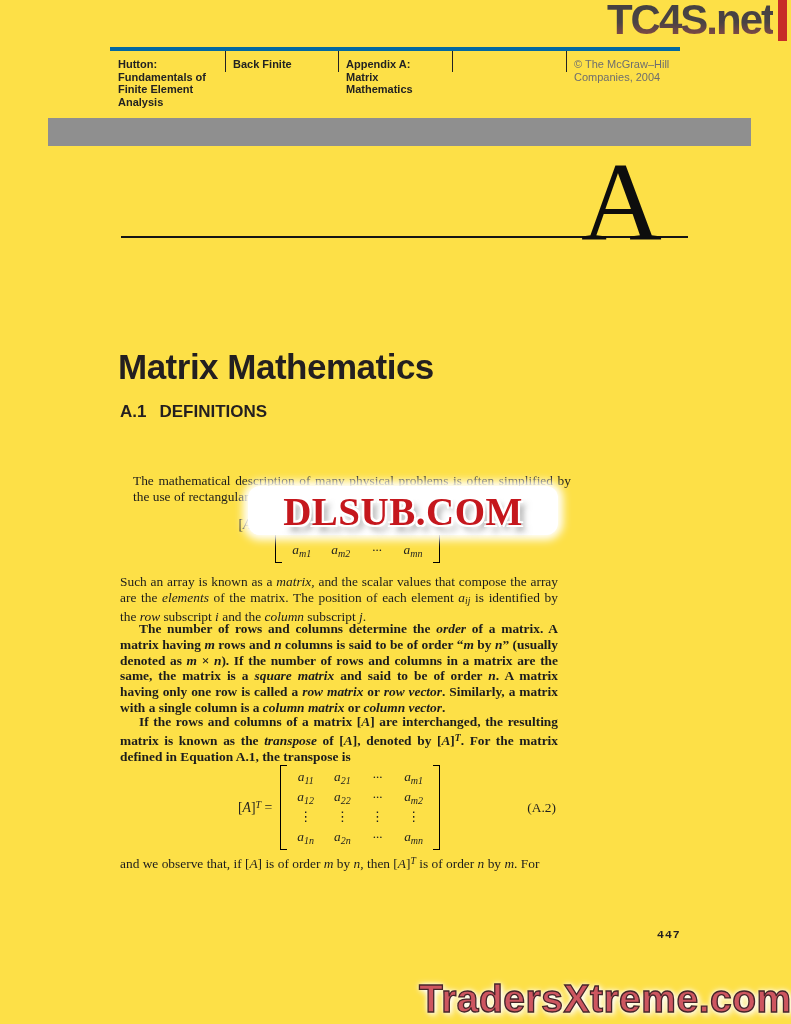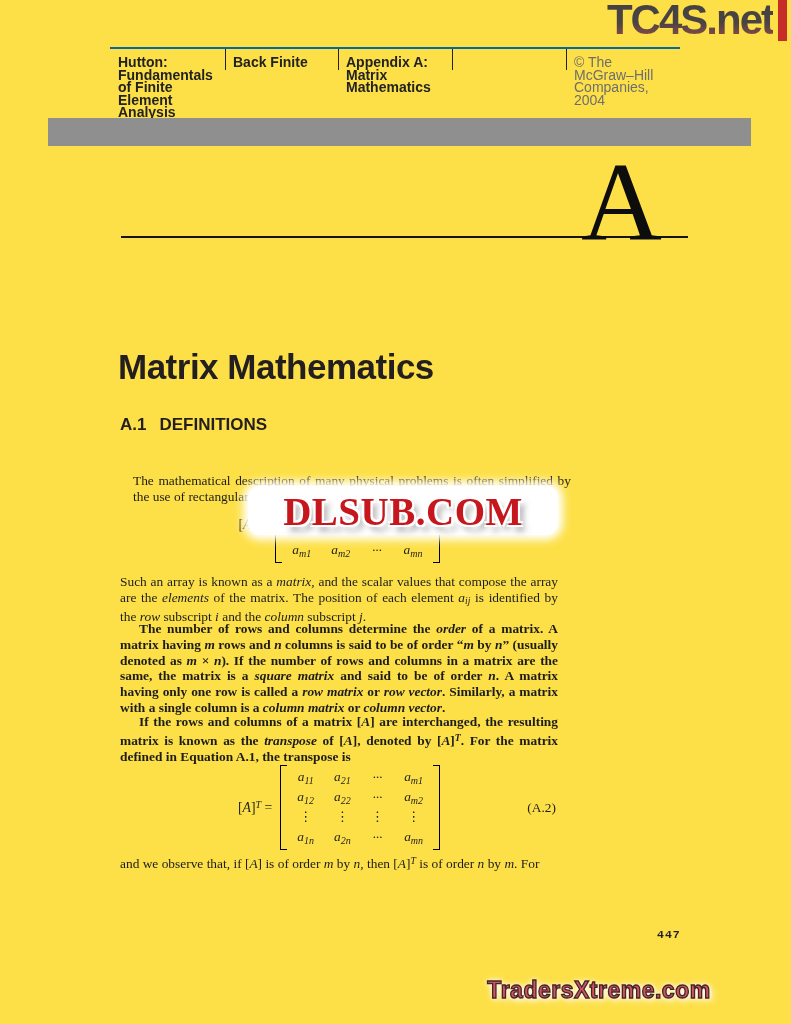--- a/index.html
+++ b/index.html
@@ -15,22 +15,22 @@
     font-family:"Liberation Sans", sans-serif; font-weight:800;
     font-size:42px; letter-spacing:-2px;
     background:linear-gradient(180deg,#434041 0%,#4a4344 55%,#7e4a45 80%,#aa5a50 100%);
     -webkit-background-clip:text; background-clip:text; color:transparent;
   }
   .red-bar{position:absolute; top:0; right:4px; width:9px; height:41px; background:#c72d28; z-index:8;}
 
   
   .header-strip{
     position:absolute; top:47px; left:110px; width:570px;
-    border-top:2px solid #0369a1; display:flex;
-    font-family:"Liberation Sans", sans-serif; font-size:14px; line-height:12.5px;
+    border-top:4px solid #0369a1; display:flex;
+    font-family:"Liberation Sans", sans-serif; font-size:11px; line-height:12.5px;
   }
   .hcell{position:relative; box-sizing:border-box; padding:7px 8px 0 8px; height:46px; font-weight:bold; color:#222;}
   .hcell + .hcell::before{content:""; position:absolute; left:0; top:0; width:1px; height:21px; background:#222;}
   .hc1{width:115px;} .hc2{width:113px;} .hc3{width:114px;} .hc4{width:114px;} .hc5{width:114px; font-weight:normal; color:#6e6e6e;}
 
   
   .gray-bar{position:absolute; top:118px; left:48px; width:703px; height:28px; background:#8f8f8f;}
 
   
   .appendix-line{position:absolute; top:236px; left:121px; width:567px; height:2px; background:#141414;}
@@ -44,21 +44,21 @@
     font-family:"Liberation Serif", serif; font-size:112px; line-height:1; color:#0d0d0d;
   }
 
   
   .page-title{
     position:absolute; left:118px; top:347px;
     font-family:"Liberation Sans", sans-serif; font-weight:bold;
     font-size:35px; letter-spacing:-0.5px; color:#231f20;
   }
   .section-heading{
-    position:absolute; left:120px; top:415px;
+    position:absolute; left:120px; top:402px;
     font-family:"Liberation Sans", sans-serif; font-weight:bold;
     font-size:17px; color:#231f20;
   }
   .section-heading .sec-num{margin-right:13px;}
 
   
   .para{
     position:absolute; left:120px; width:438px;
     font-size:13.4px; line-height:15.8px; text-align:justify; color:#1c1c1c;
   }
@@ -103,21 +103,21 @@
   .page-number{
     position:absolute; left:657px; top:904px;
     font-family:Liberation Mono, monospace; font-weight:bold;
     font-size:11.5px; letter-spacing:1px; color:#231f20;margin-top:24px;
   }
 
   
   .wm-bottom{
     position:absolute; top:977px; right:12px; width:360px; z-index:9; text-align:center;
     font-family:"Liberation Sans", sans-serif; font-weight:bold;
-    font-size:23px; letter-spacing:0.5px; color:#cd5660;
+    font-size:39px; letter-spacing:0.5px; color:#cd5660;
     -webkit-text-stroke:1.3px #452428;
     text-shadow:0 0 4px #fff, 0 0 7px #fff, 3px 3px 6px rgba(255,255,255,.95);
   }
 </style>
 </head>
 <body>
 
 <div class="page">
 
   <div class="wm-top">TC4S.net</div>

